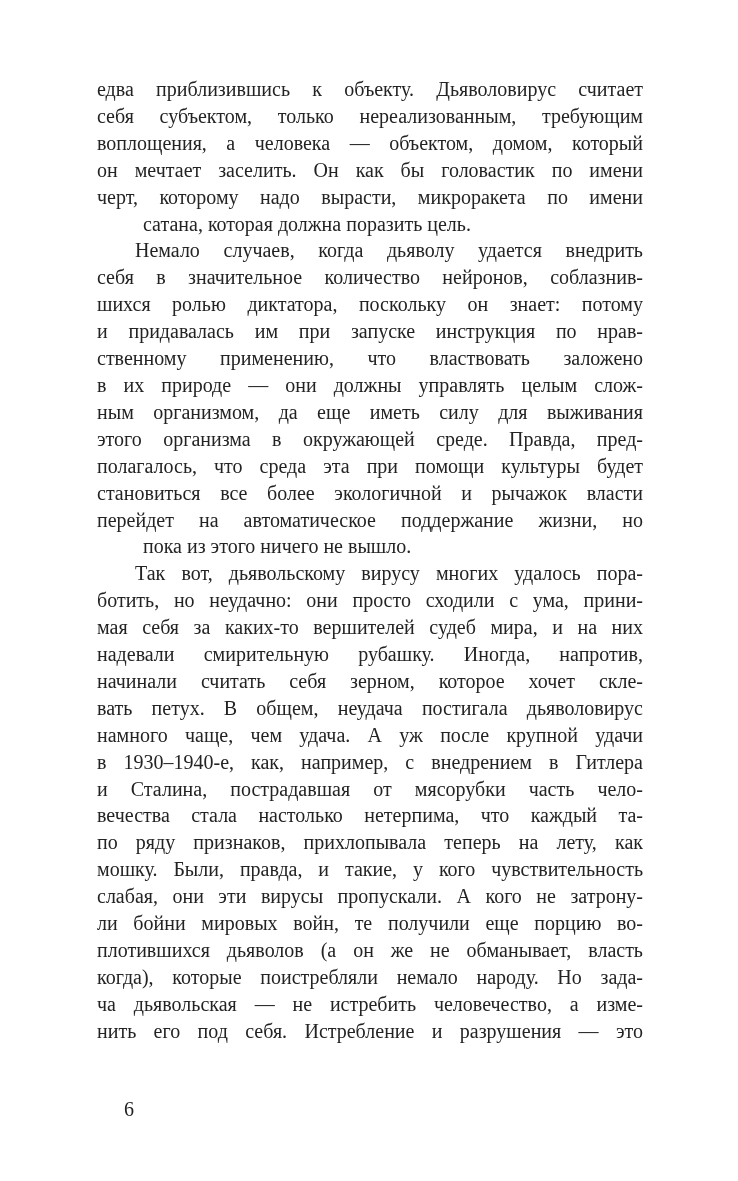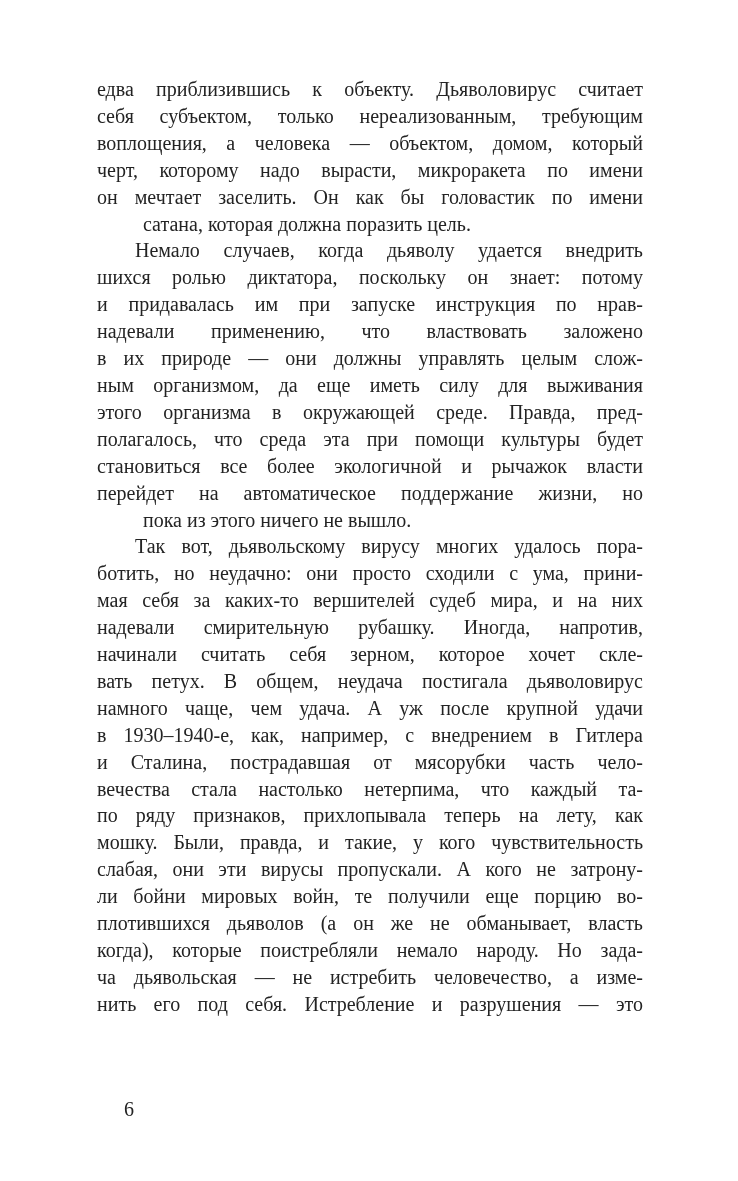--- a/index.html
+++ b/index.html
@@ -52,29 +52,30 @@
 </style>
 </head>
 <body>
 
 <div class="page">
   <div class="text-block">
       <div class="paragraph">
         <div class="line">едва приблизившись к объекту. Дьяволовирус считает</div>
         <div class="line">себя субъектом, только нереализованным, требующим</div>
         <div class="line">воплощения, а человека — объектом, домом, который</div>
+        <div class="line">он мечтает заселить. Он как бы головастик по имени</div>
         <div class="line">черт, которому надо вырасти, микроракета по имени</div>
-        <div class="line">он мечтает заселить. Он как бы головастик по имени</div>
         <div class="line para-end">сатана, которая должна поразить цель.</div>
       </div>
       <div class="paragraph">
         <div class="line indent">Немало случаев, когда дьяволу удается внедрить</div>
+        <div class="line">себя в значительное количество нейронов, соблазнив-</div>
         <div class="line">шихся ролью диктатора, поскольку он знает: потому</div>
         <div class="line">и придавалась им при запуске инструкция по нрав-</div>
-        <div class="line">надевали применению, что властвовать заложено</div>
+        <div class="line">ственному применению, что властвовать заложено</div>
         <div class="line">в их природе — они должны управлять целым слож-</div>
         <div class="line">ным организмом, да еще иметь силу для выживания</div>
         <div class="line">этого организма в окружающей среде. Правда, пред-</div>
         <div class="line">полагалось, что среда эта при помощи культуры будет</div>
         <div class="line">становиться все более экологичной и рычажок власти</div>
         <div class="line">перейдет на автоматическое поддержание жизни, но</div>
         <div class="line para-end">пока из этого ничего не вышло.</div>
       </div>
       <div class="paragraph">
         <div class="line indent">Так вот, дьявольскому вирусу многих удалось пора-</div>

